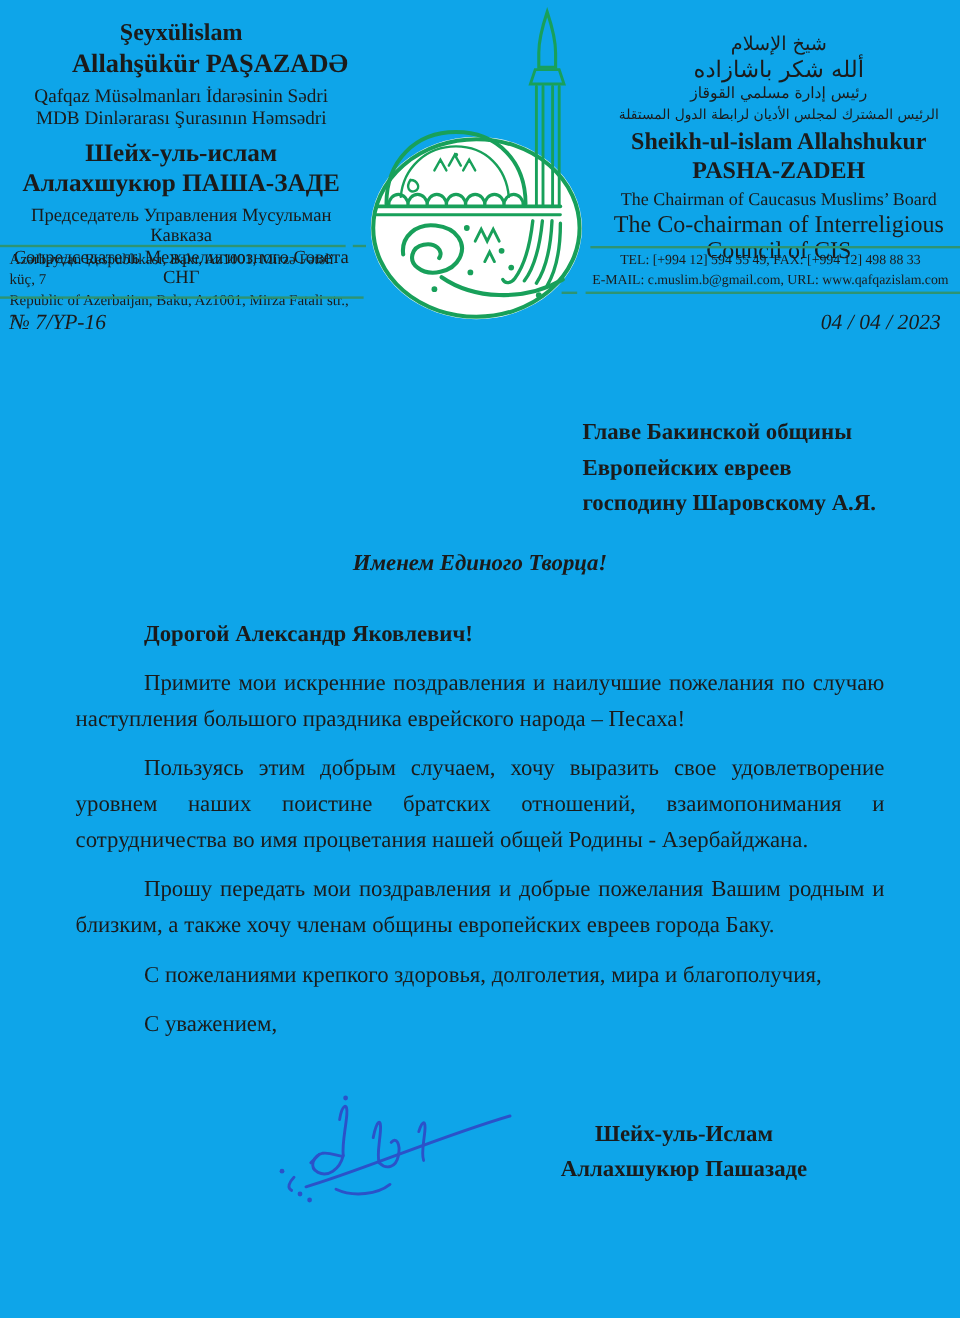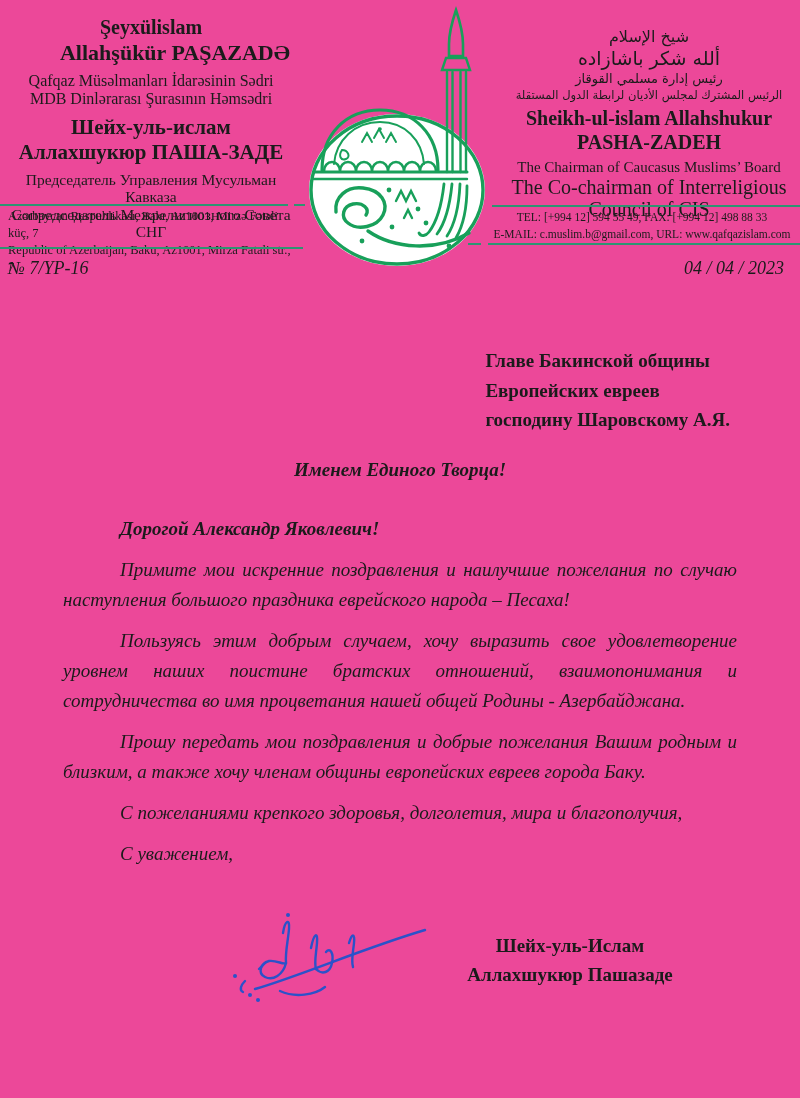--- a/index.html
+++ b/index.html
@@ -1,17 +1,17 @@
 <!DOCTYPE html>
 <html><head>
 <meta charset="utf-8">
 <style>
   html,body{margin:0;padding:0;background:#888;}
   .page{
-    position:relative;width:800px;height:1098px;background:#ec4899;
+    position:relative;width:800px;height:1098px;background:#0ea5e9;
     margin:0 auto;overflow:hidden;
     font-family:"Liberation Serif","DejaVu Serif",serif;color:#1b1b1b;
   }
   
   .hdr-left{position:absolute;left:0;top:16px;width:302px;text-align:center;line-height:1.12;}
   .hdr-left .az1{font-size:20px;font-weight:bold;}
   .hdr-left .az2{font-size:22px;font-weight:bold;margin-top:3px;padding-left:48px;}
   .hdr-left .az3{font-size:16px;margin-top:6px;}
   .hdr-left .az4{font-size:16px;}
   .hdr-left .ru1{font-size:21px;font-weight:bold;margin-top:8px;}
@@ -30,21 +30,21 @@
   .hdr-right .en4{font-size:20px;}
   .contact-right{position:absolute;right:8px;top:209px;width:300px;text-align:center;font-size:11.5px;line-height:17px;}
   .rule{position:absolute;height:2px;background:#2e9472;z-index:1;}
   .logo{position:absolute;left:300px;top:0;width:200px;height:275px;z-index:2;}
   
   .ref-no{position:absolute;left:8px;top:258px;font-size:18px;font-style:italic;}
   .ref-date{position:absolute;right:16px;top:258px;font-size:18px;font-style:italic;}
   
   .recipient{position:absolute;top:346px;right:70px;text-align:left;font-size:19px;font-weight:bold;line-height:29.5px;}
   .invocation{position:absolute;top:459px;left:0;width:800px;text-align:center;font-size:19px;font-weight:bold;font-style:italic;}
-  .body-text{position:absolute;top:514px;left:63px;width:674px;font-size:19px;line-height:30px;font-style:italic;}
+  .body-text{position:absolute;top:514px;left:63px;width:674px;font-size:19px;line-height:30px;}
   .body-text p{margin:0 0 11px 0;text-indent:57px;text-align:justify;}
   .body-text p.nojust{text-align:left;}
   .salutation{font-weight:bold;text-indent:57px;margin:0 0 11px 0;}
   .sig-ink{position:absolute;left:225px;top:903px;width:205px;height:100px;}
   .sign-off{position:absolute;left:450px;top:931px;width:240px;text-align:center;font-size:19px;font-weight:bold;line-height:29px;}
 </style>
 </head>
 <body>
 
 <div class="page">

